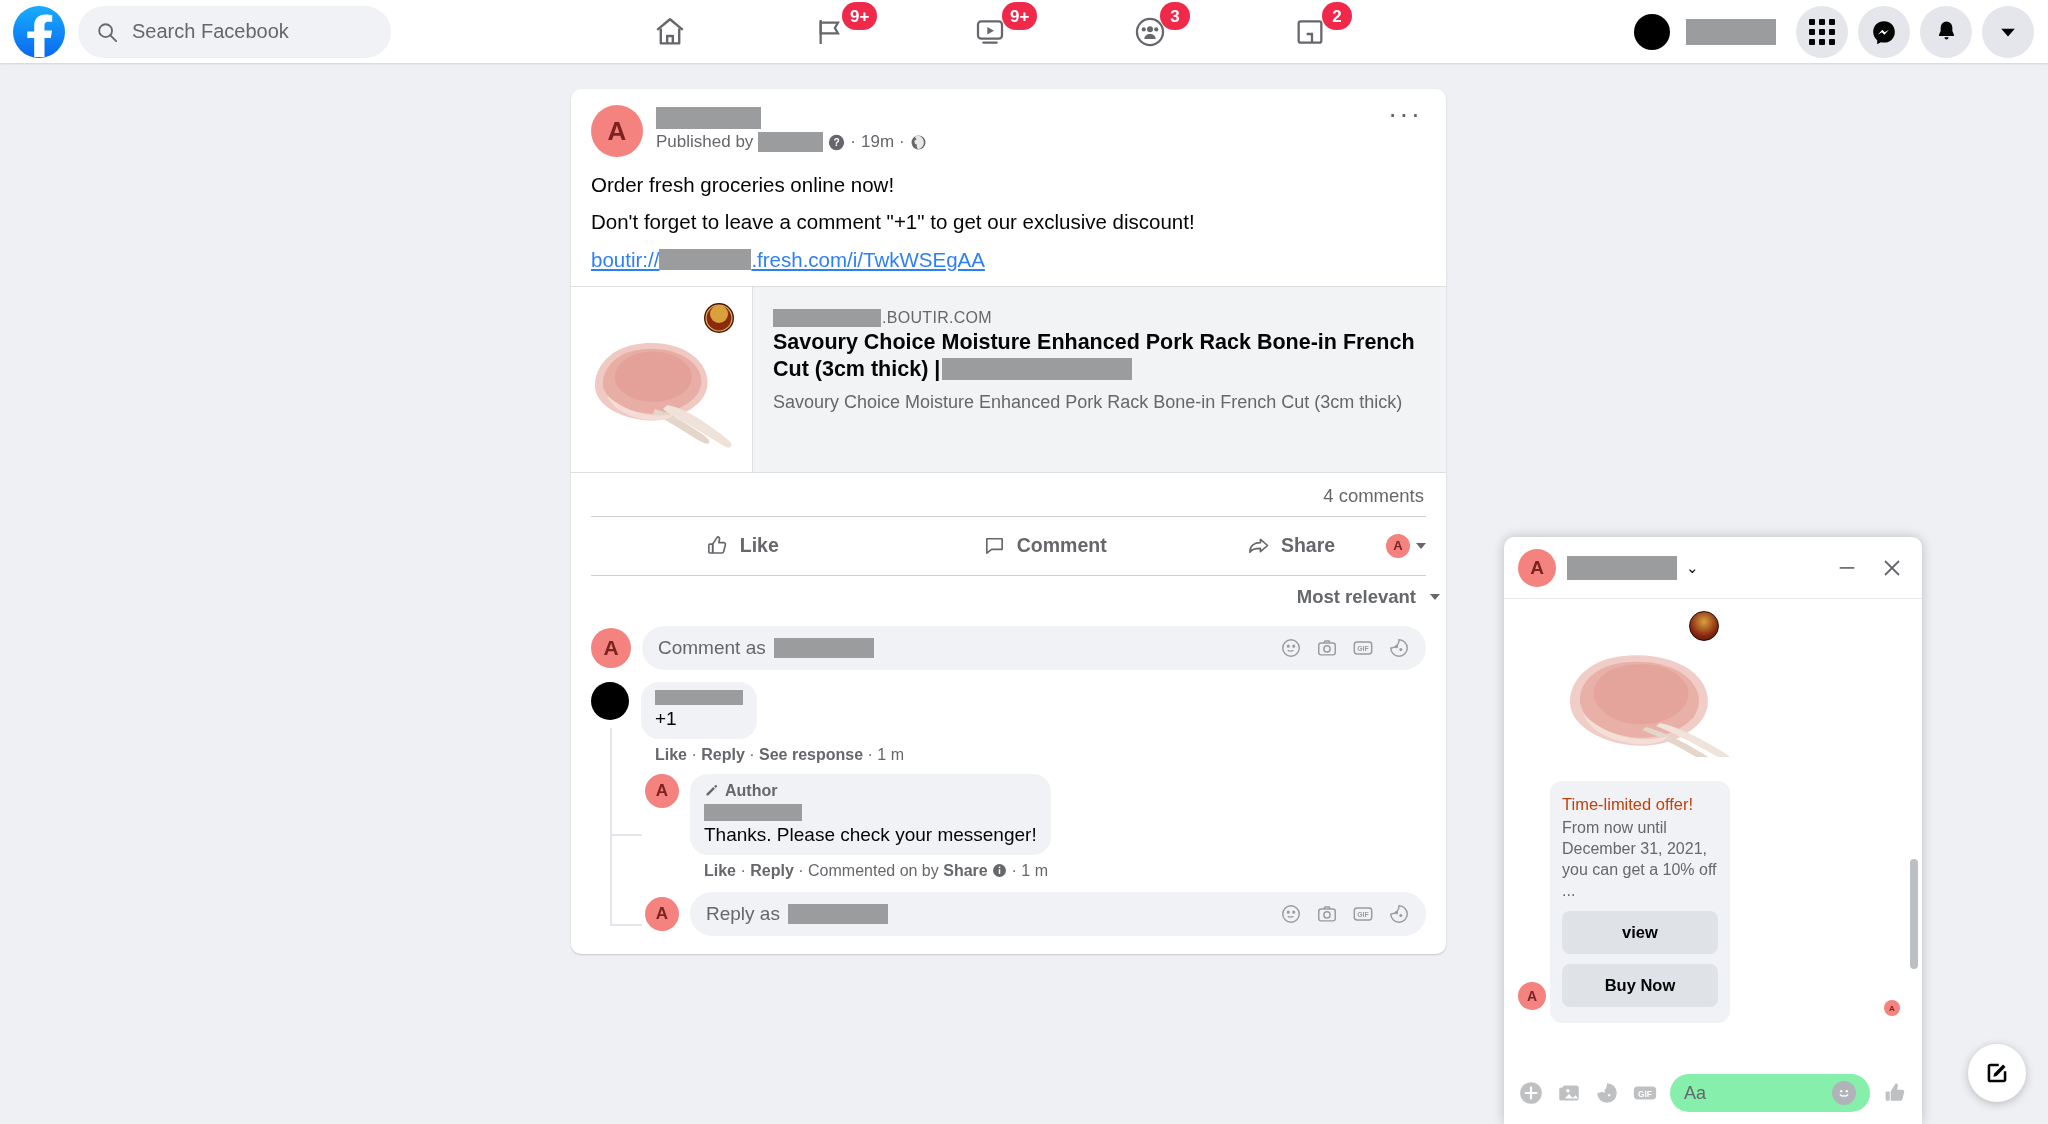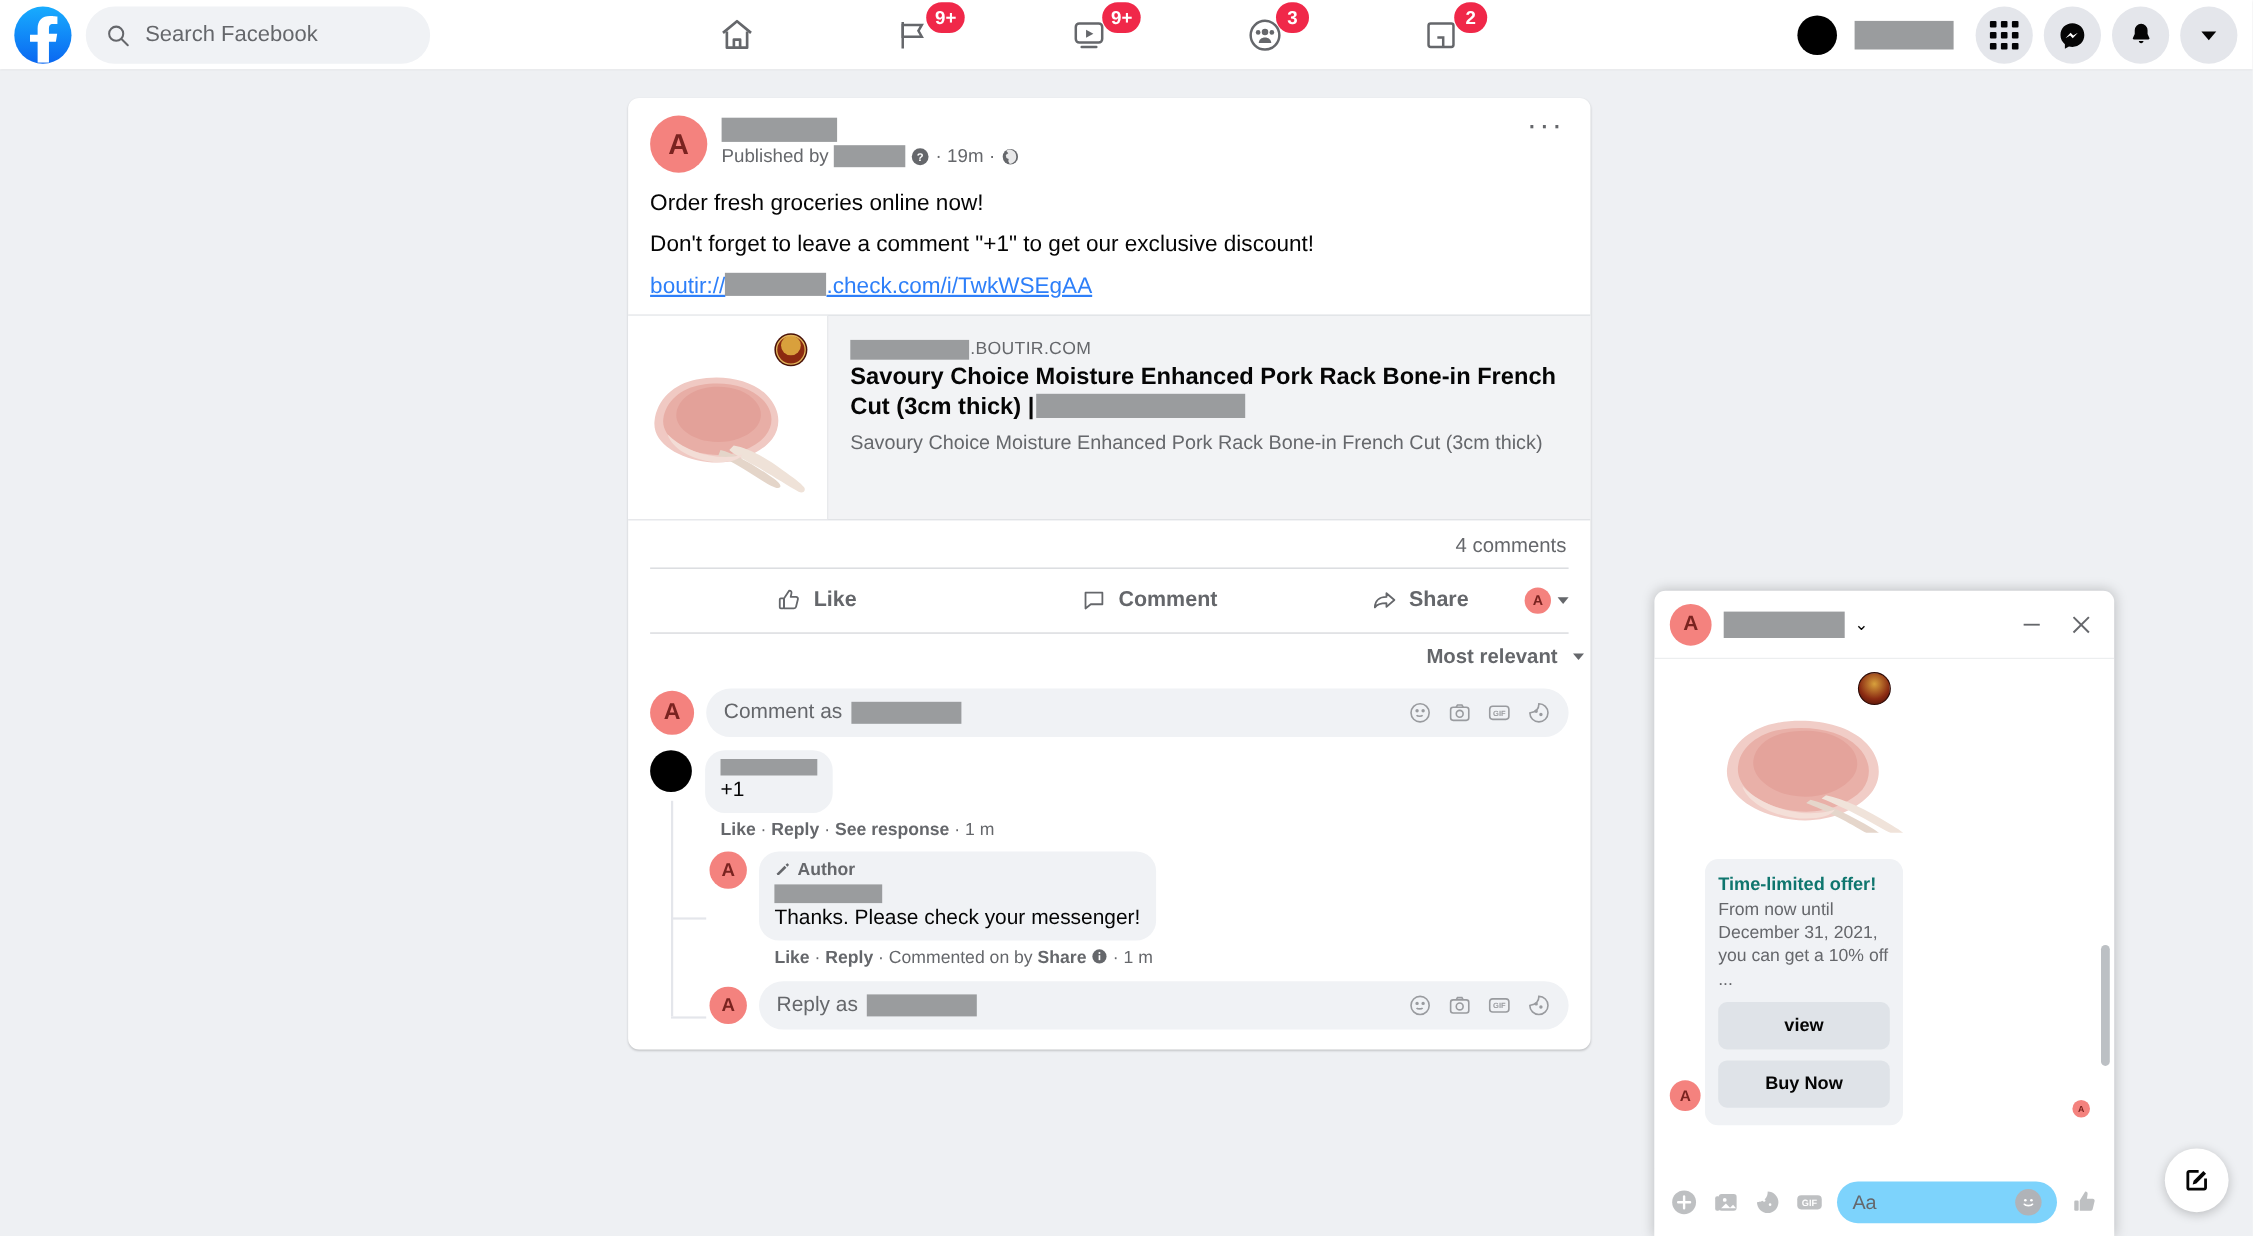--- a/index.html
+++ b/index.html
@@ -161,36 +161,36 @@
   .chat-scroll-thumb { position:absolute; right:4px; top:260px; width:8px; height:110px;
      background:#bcc0c4; border-radius:4px; }
 
   .prod-img { position:absolute; left: 46px; top: 28px; width: 230px; height: 130px; }
   .brand-seal { position:absolute; left: 185px; top: 12px; width: 30px; height: 30px;
      border-radius:50%; background: radial-gradient(circle at 50% 35%, #d8a13c 0%, #8a2a12 60%, #3a0d06 100%);
      border:1px solid #2b0905; }
 
   .offer-card { position:absolute; left: 46px; top: 182px; width: 180px;
      background:#F0F2F5; border-radius: 12px; padding: 14px 12px 16px 12px; }
-  .offer-title { font-size:16.5px; font-weight:bold; color:#0f766e; }
+  .offer-title { font-size:16.5px; font-weight:normal; color:#c2410c; }
   .offer-desc { font-size:16px; color:#65676B; line-height:1.32; margin-top:3px; }
   .offer-btn { margin-top: 10px; height: 43px; background:#DFE3E8; border-radius:8px;
      display:flex; align-items:center; justify-content:center;
      font-size:16.5px; font-weight:bold; color:#050505; cursor:pointer; }
   .chat-av-sm { position:absolute; left: 14px; bottom: 52px; width: 28px; height:28px;
      border-radius:50%; background:#F4827E; color:#7a2320; font-size:14px; font-weight:bold;
      display:flex; align-items:center; justify-content:center; }
   .chat-av-tiny { position:absolute; right: 22px; bottom: 46px; width: 16px; height:16px;
      border-radius:50%; background:#F4827E; color:#7a2320; font-size:8px; font-weight:bold;
      display:flex; align-items:center; justify-content:center; }
 
   .chat-foot { height: 62px; display:flex; align-items:center; gap: 12px; padding: 0 14px; flex:none;
      background:#fff; }
   .fi { width:26px; height:26px; opacity:0.55; cursor:pointer; display:flex; align-items:center;}
-  .msg-input { flex:1; height: 38px; background:#7dd3fc; border-radius:19px;
+  .msg-input { flex:1; height: 38px; background:#86efac; border-radius:19px;
      display:flex; align-items:center; padding: 0 14px; }
   .msg-ph { font-size:18px; color:#65676B; }
   .msg-emoji { margin-left:auto; width:24px; height:24px; border-radius:50%;
      background:#b0b3b8; display:flex; align-items:center; justify-content:center; }
 
   .fab { position:absolute; right: 22px; bottom: 22px; width: 58px; height:58px;
      border-radius:50%; background:#fff; box-shadow:0 2px 10px rgba(0,0,0,0.22);
      display:flex; align-items:center; justify-content:center; cursor:pointer; z-index:35;}
 
   .rtcol { position:absolute; right:0; top:63px; width: 126px; bottom:0; background:#eef0f3; }
@@ -316,21 +316,21 @@
             </svg>
         </div>
       </div>
       <div class="post-dots">···</div>
     </div>
 
     <div class="post-body">
       <div class="post-line">Order fresh groceries online now!</div>
       <div class="post-line" style="margin-top:9px;">Don't forget to leave a comment "+1" to get our exclusive discount!</div>
       <div style="margin-top:9px;">
-        <a class="post-link" href="#"><span>boutir://</span><span class="redact r-url"></span><span>.check.com/i/TwkWSEgAA</span></a>
+        <a class="post-link" href="#"><span>boutir://</span><span class="redact r-url"></span><span>.fresh.com/i/TwkWSEgAA</span></a>
       </div>
     </div>
 
     <div class="attach">
       <div class="attach-img">
         <svg viewBox="0 0 182 185" width="182" height="185">
           <rect width="182" height="185" fill="#ffffff"></rect>
           <g>
             <path d="M24 96 C26 76, 42 62, 62 58 C86 53, 112 58, 126 72 C138 84, 140 100, 131 112 C120 126, 96 136, 72 133 C46 130, 22 116, 24 96 Z" fill="#f0c9c3"></path>
             <path d="M32 94 C34 78, 48 66, 66 63 C88 59, 110 64, 122 76 C132 86, 133 99, 125 109 C115 121, 94 129, 73 126 C50 123, 30 110, 32 94 Z" fill="#e8aea6"></path>

